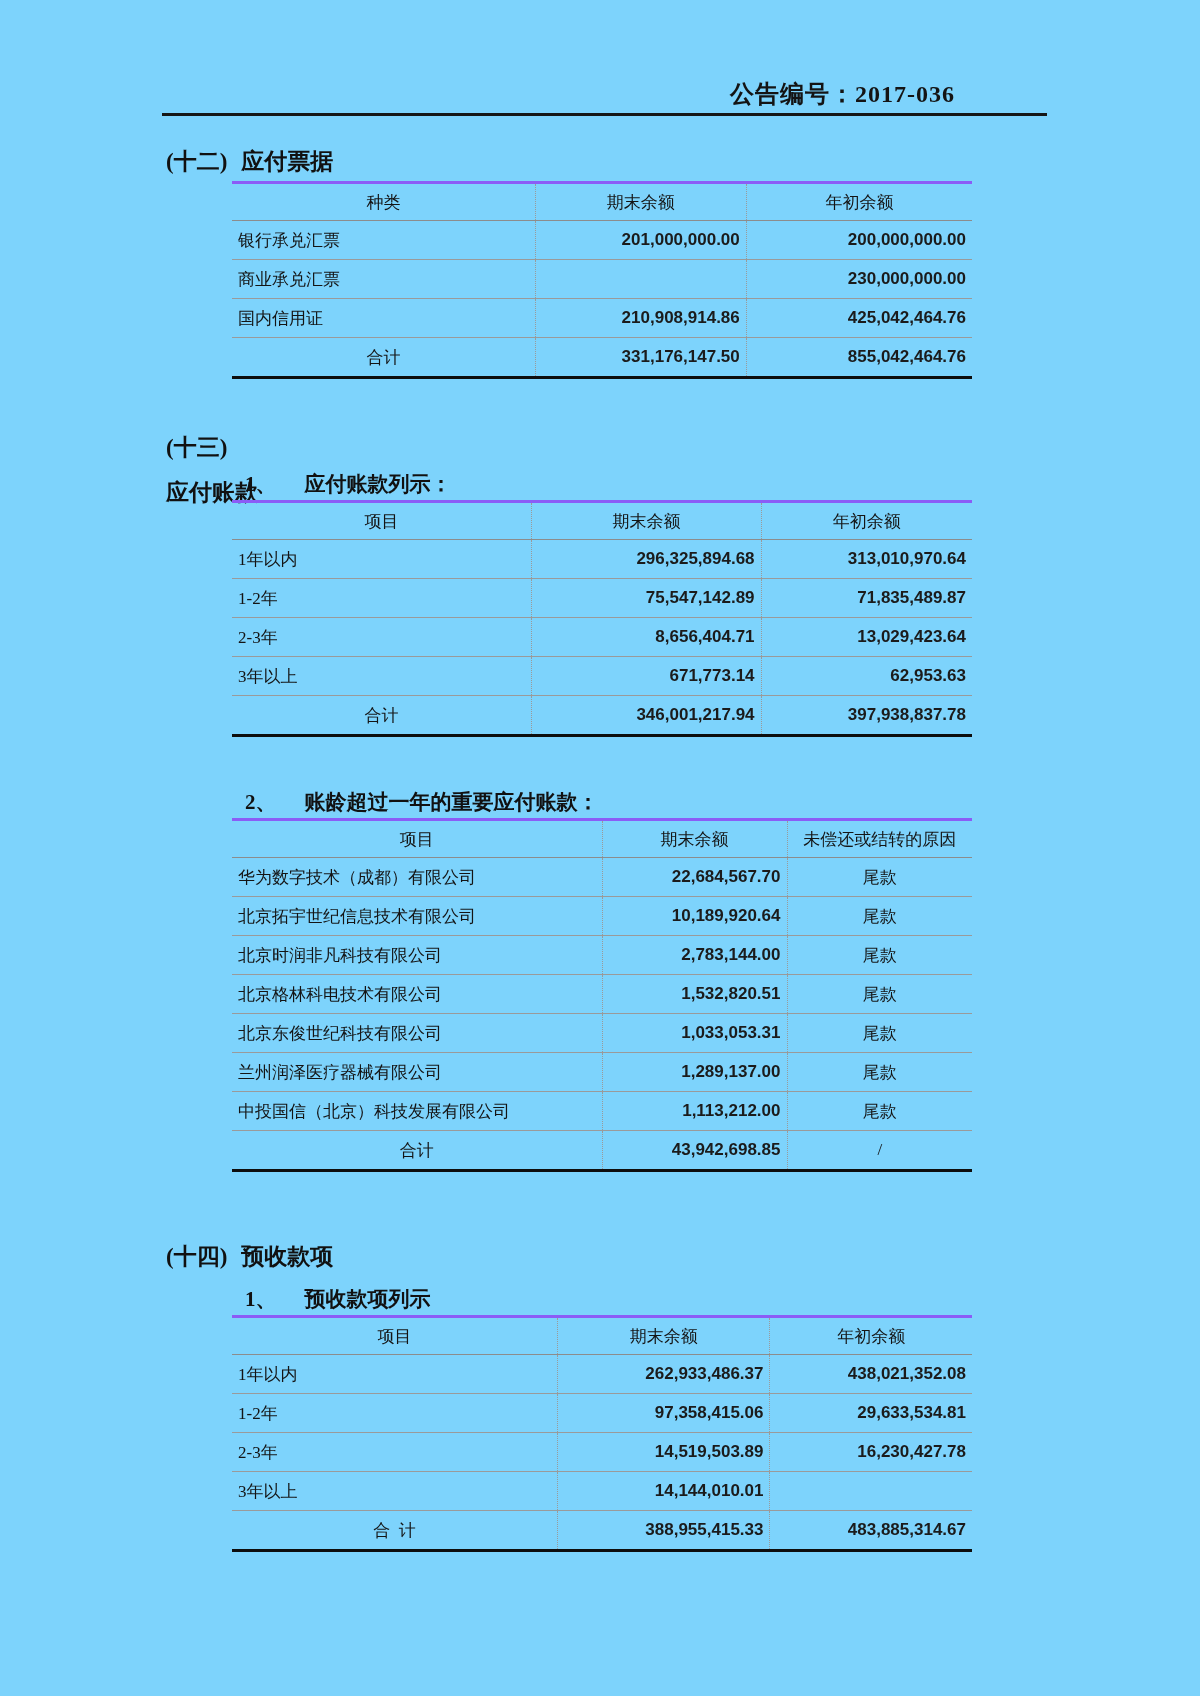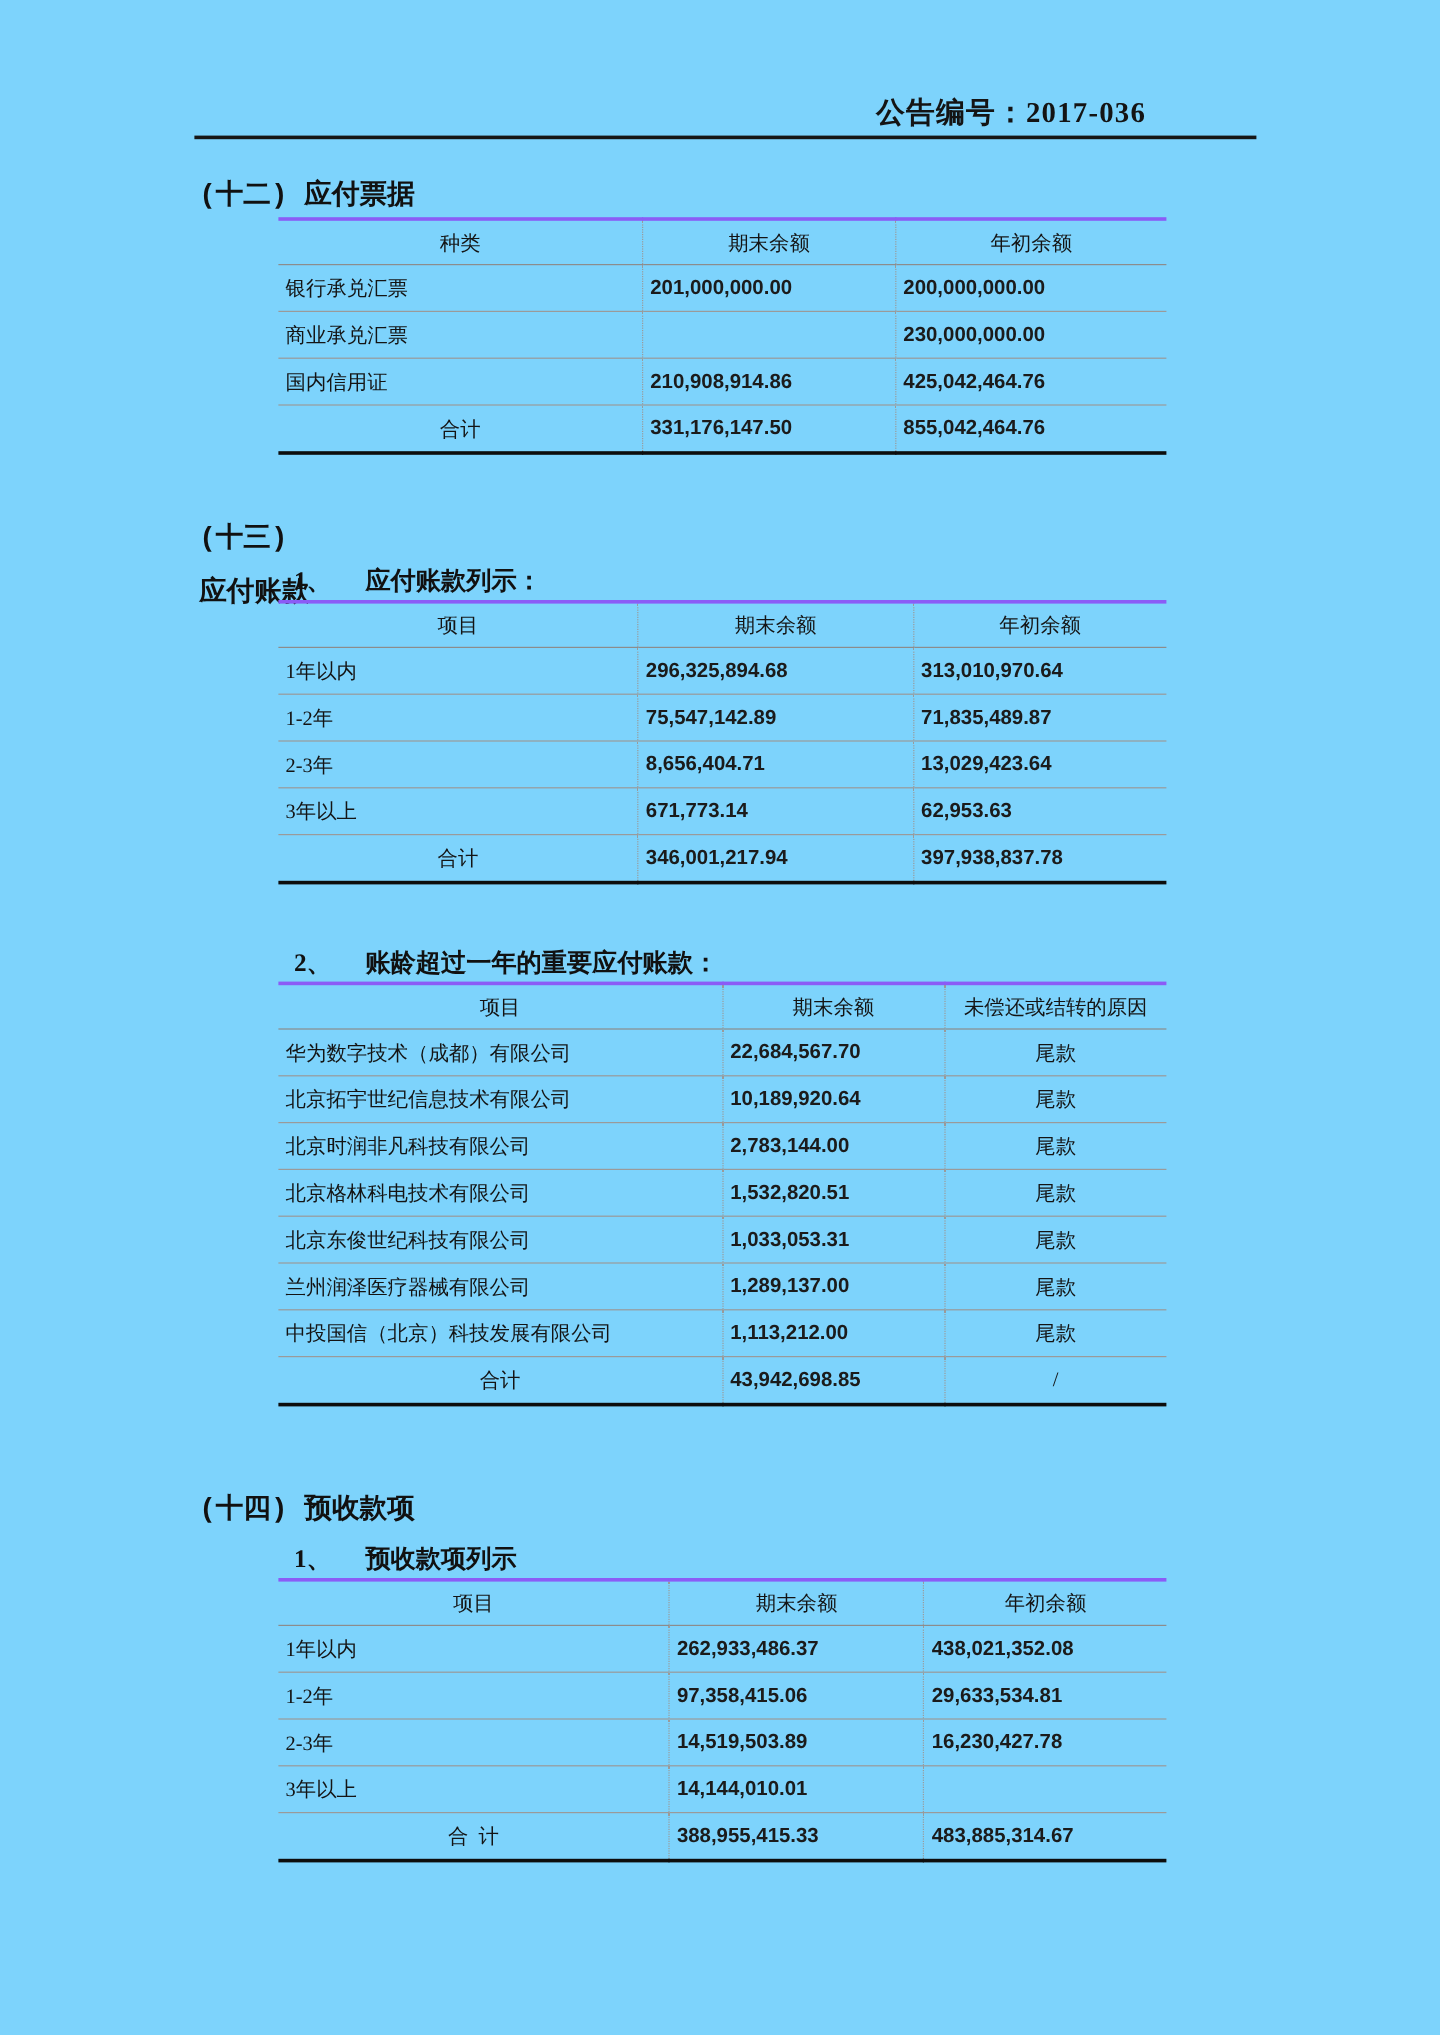--- a/index.html
+++ b/index.html
@@ -18,21 +18,21 @@
     font-size:24px; font-weight:bold; letter-spacing:1px;
     font-family:"Liberation Serif", serif;
   }
   .header-rule {
     position:absolute; top:113px; left:162px; width:885px; height:0;
     border-top:3px solid #161616;
   }
   
   .sec-h {
     position:absolute; left:166px;
-    font-family:Liberation Mono, monospace;
+    font-family:Liberation Serif, serif;
     font-size:23px; font-weight:bold; color:#111;
     display:flex; gap:14px; align-items:baseline;
   }
   .sub-h {
     position:absolute; left:245px;
     font-family:"Liberation Sans", sans-serif;
     font-size:21px; font-weight:bold; color:#111;
     display:flex; gap:28px; align-items:baseline;
   }
   .sub-h .sub-no { font-family:"Liberation Serif", serif; }
@@ -53,21 +53,21 @@
   }
   table.fin td {
     height:38px;
     font-size:17px; vertical-align:middle;
     border-bottom:1px solid #9a9a9a;
     padding:0 6px;
   }
   table.fin th + th, table.fin td + td { border-left:1px dotted #9a9a9a; }
   td.c-item { text-align:left; padding-left:14px;margin-top:26px; }
   td.c-num  {
-    text-align:left; padding-right:16px;
+    text-align:right; padding-right:16px;
     font-family:"Liberation Sans", sans-serif;
     font-size:16px; font-weight:600; color:#1b1b1b;
   }
   td.c-center { text-align:center; font-size:17px; }
   tr.total td.c-item { text-align:center; padding-left:6px; white-space:pre; }
   
   .t12 col.c1 { width:41%; }  .t12 col.c2 { width:28.5%; } .t12 col.c3 { width:30.5%; }
   .t13a col.c1 { width:40.5%; } .t13a col.c2 { width:31%; } .t13a col.c3 { width:28.5%; }
   .t13b col.c1 { width:50%; }  .t13b col.c2 { width:25%; } .t13b col.c3 { width:25%; }
   .t14 col.c1 { width:44%; }   .t14 col.c2 { width:28.7%; } .t14 col.c3 { width:27.3%; }

